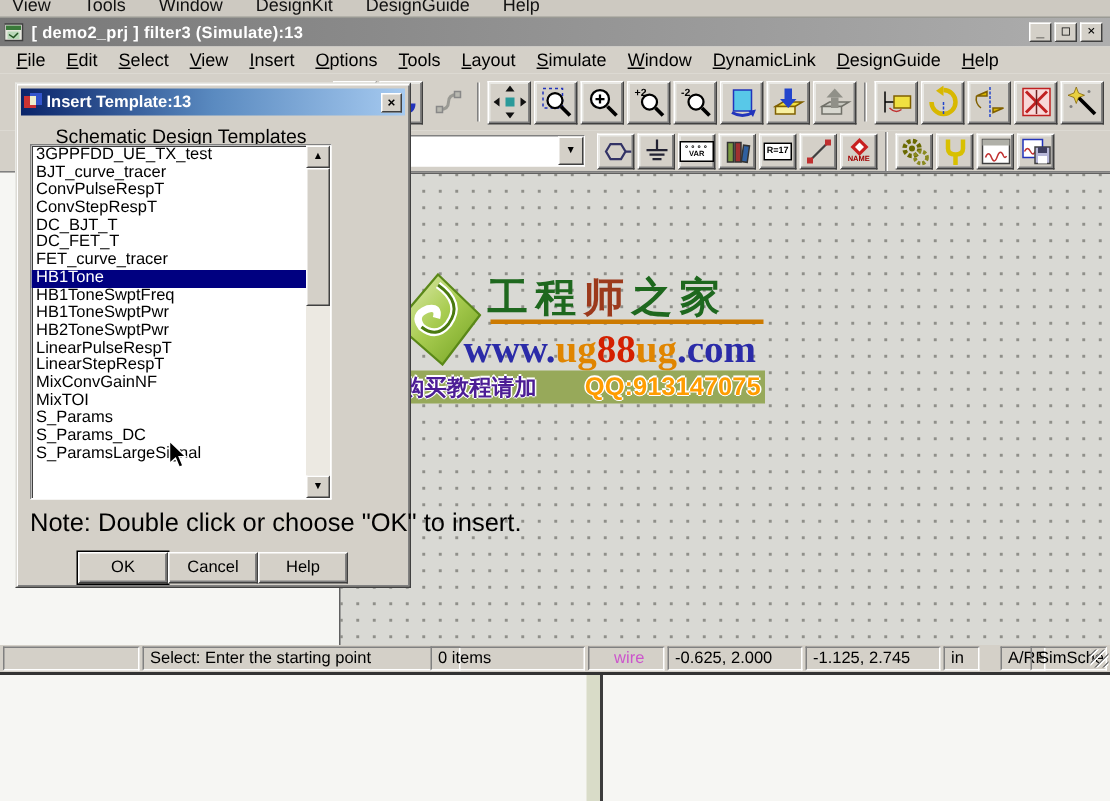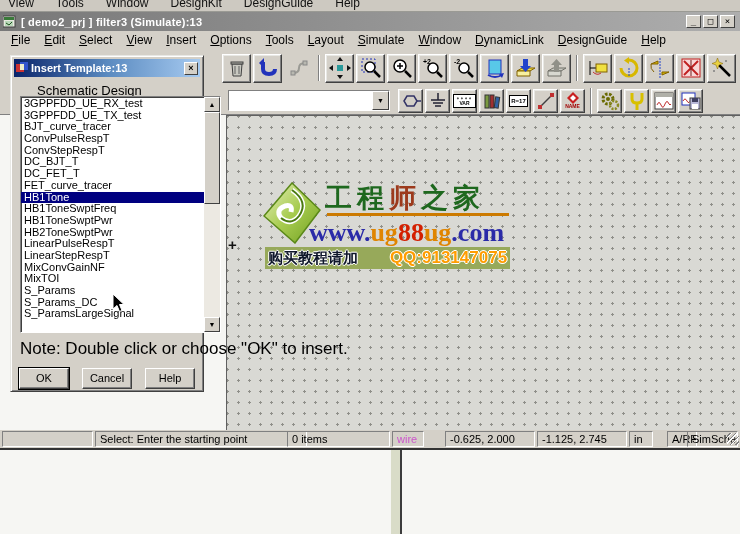--- a/index.html
+++ b/index.html
@@ -56,47 +56,47 @@
   .wm-logo { position:absolute; left:0; top:2px; }
   .wm-title { position:absolute; left:62px; top:0; font-size:27px; font-weight:bold; letter-spacing:5px;
     color:#1e681e; white-space:nowrap; font-family:"Liberation Serif", serif; }
   .wm-title .shi { color:#9c3a1c; }
   .wm-underline { position:absolute; left:64px; top:33px; width:182px; height:3px; background:#cc7a00; }
   .wm-url { position:absolute; left:46px; top:38px; font-size:26px; font-weight:bold; white-space:nowrap;
     font-family:"Liberation Serif", serif; }
   .wm-url .blue { color:#2b2ba8; } .wm-url .orange { color:#e08500; } .wm-url .red { color:#d42000; }
   .wm-banner { position:absolute; left:2px; top:67px; width:245px; height:22px; background:#97a95a;
     display:flex; align-items:center; justify-content:center; gap:6px; white-space:nowrap; }
-  .wm-banner .cn { font-size:15px; font-weight:bold; color:#0f172a;
+  .wm-banner .cn { font-size:15px; font-weight:bold; color:#4c1d95;
     text-shadow:-1px 0 #fff,1px 0 #fff,0 -1px #fff,0 1px #fff; }
   .wm-banner .qq { font-size:17px; font-weight:bold; color:#ff9d00;
     text-shadow:-1px 0 #fff,1px 0 #fff,0 -1px #fff,0 1px #fff;margin-left:26px; }
 
   
-  .dialog { position:absolute; left:10px; top:55px; width:194px; height:337px; background:#d4d0c8;
+  .dialog { position:absolute; left:10px; top:55px; width:264px; height:337px; background:#d4d0c8;
     border:1px solid; border-color:#e8e8e4 #404040 #404040 #e8e8e4; box-shadow:inset 1px 1px 0 #fff, inset -1px -1px 0 #808080; z-index:5; }
   .dlg-titlebar { height:18px; margin:3px; background:linear-gradient(to right,#0a246a,#5a8ac0,#a6caf0);
     display:flex; align-items:center; padding:0 2px; }
   .dlg-title { color:#fff; font-size:11px; font-weight:bold; margin-left:3px; flex:1; white-space:nowrap; }
   .dlg-close { width:14px; height:13px; background:#d4d0c8; border:1px solid; border-color:#fff #404040 #404040 #fff;
     font-size:9px; line-height:11px; text-align:center; color:#000; font-weight:bold; }
   .dlg-label { font-size:13px; color:#000; margin:6px 0 4px 26px; }
   .listwrap { position:absolute; left:9px; top:40px; width:201px; height:237px; background:#fff;
     border:1px solid; border-color:#808080 #fff #fff #808080; box-shadow:inset 1px 1px 0 #404040; display:flex; }
   .listbox { flex:1; overflow:hidden; padding-top:1px; }
   .list-item { font-size:11px; height:11.7px; line-height:11.7px; padding-left:3px; color:#000; white-space:nowrap; }
   .list-item.selected { background:#000080; color:#fff; }
   .scrollbar { width:16px; background:#ece9e2; display:flex; flex-direction:column; position:relative; }
   .sb-btn { width:16px; height:15px; background:#d4d0c8; border:1px solid; border-color:#fff #404040 #404040 #fff;
     font-size:7px; text-align:center; line-height:13px; color:#000; flex:0 0 auto; }
   .sb-down { position:absolute; bottom:0; }
   .sb-thumb { position:absolute; top:15px; left:0; width:16px; height:92px; background:#d4d0c8;
     border:1px solid; border-color:#fff #404040 #404040 #fff; }
   .dlg-note { position:absolute; left:9px; top:283px; font-size:17px; color:#000; white-space:nowrap; }
-  .dlg-buttons { position:absolute; left:0; top:312px; width:100%; display:flex; justify-content:flex-end; padding:0 8px;gap:13px; }
+  .dlg-buttons { position:absolute; left:0; top:312px; width:100%; display:flex; justify-content:center; padding:0 8px; }
   .dlg-btn { width:60px; height:21px; background:#d4d0c8; font-size:11px; color:#000; text-align:center; line-height:19px;
     border:1px solid; border-color:#fff #404040 #404040 #fff; box-shadow:inset -1px -1px 0 #808080; }
   .dlg-btn.default { outline:1px solid #000; }
 
   
   .statusbar { position:absolute; left:0; top:430px; width:740px; height:18px; background:#d4d0c8; font-size:11px; color:#000; }
   .sb-cell { position:absolute; top:1px; height:16px; line-height:14px; padding-left:4px;
     border:1px solid; border-color:#808080 #fff #fff #808080; white-space:nowrap; overflow:hidden; }
   .sb-wire { color:#cc55cc; }
   .grip { position:absolute; right:1px; top:3px; width:12px; height:12px;
@@ -408,21 +408,20 @@
           <rect x="4" y="0" width="8" height="8" fill="#3355cc"></rect>
           <rect x="4" y="2" width="4" height="6" fill="#eeeecc"></rect>
       </svg>
       <span class="dlg-title">Insert Template:13</span>
       <span class="dlg-close">×</span>
     </div>
     <div class="dlg-label">Schematic Design Templates</div>
     <div class="listwrap">
       <div class="listbox">
 
-      <div class="list-item">3GPPFDD_UE_RX_test</div>
           <div class="list-item">3GPPFDD_UE_TX_test</div>
           <div class="list-item">BJT_curve_tracer</div>
           <div class="list-item">ConvPulseRespT</div>
           <div class="list-item">ConvStepRespT</div>
           <div class="list-item">DC_BJT_T</div>
           <div class="list-item">DC_FET_T</div>
           <div class="list-item">FET_curve_tracer</div>
           <div class="list-item selected">HB1Tone</div>
           <div class="list-item">HB1ToneSwptFreq</div>
           <div class="list-item">HB1ToneSwptPwr</div>
@@ -446,21 +445,21 @@
       <div class="dlg-btn default">OK</div>
       <div class="dlg-btn">Cancel</div>
       <div class="dlg-btn">Help</div>
     </div>
   </div>
 
   <div class="statusbar">
     <div class="sb-cell" style="left:2px; width:91px;"></div>
     <div class="sb-cell" style="left:95px; width:212px;">Select: Enter the starting point</div>
     <div class="sb-cell" style="left:287px; width:103px;">0 items</div>
-    <div class="sb-cell sb-wire" style="left:392px; width:32px;">wire</div>
+    <div class="sb-cell sb-wire" style="left:392px; width:51px;text-align:center;">wire</div>
     <div class="sb-cell" style="left:445px; width:90px;">-0.625, 2.000</div>
     <div class="sb-cell" style="left:537px; width:90px;">-1.125, 2.745</div>
     <div class="sb-cell" style="left:629px; width:24px;">in</div>
     <div class="sb-cell" style="left:655px; width:30px;margin-left:12px;">A/RF</div>
     <div class="sb-cell" style="left:687px; width:51px;">SimSche</div>
     <div class="grip"></div>
   </div>
   <div class="win-bottom-edge"></div>
 
   <div class="below-area">

